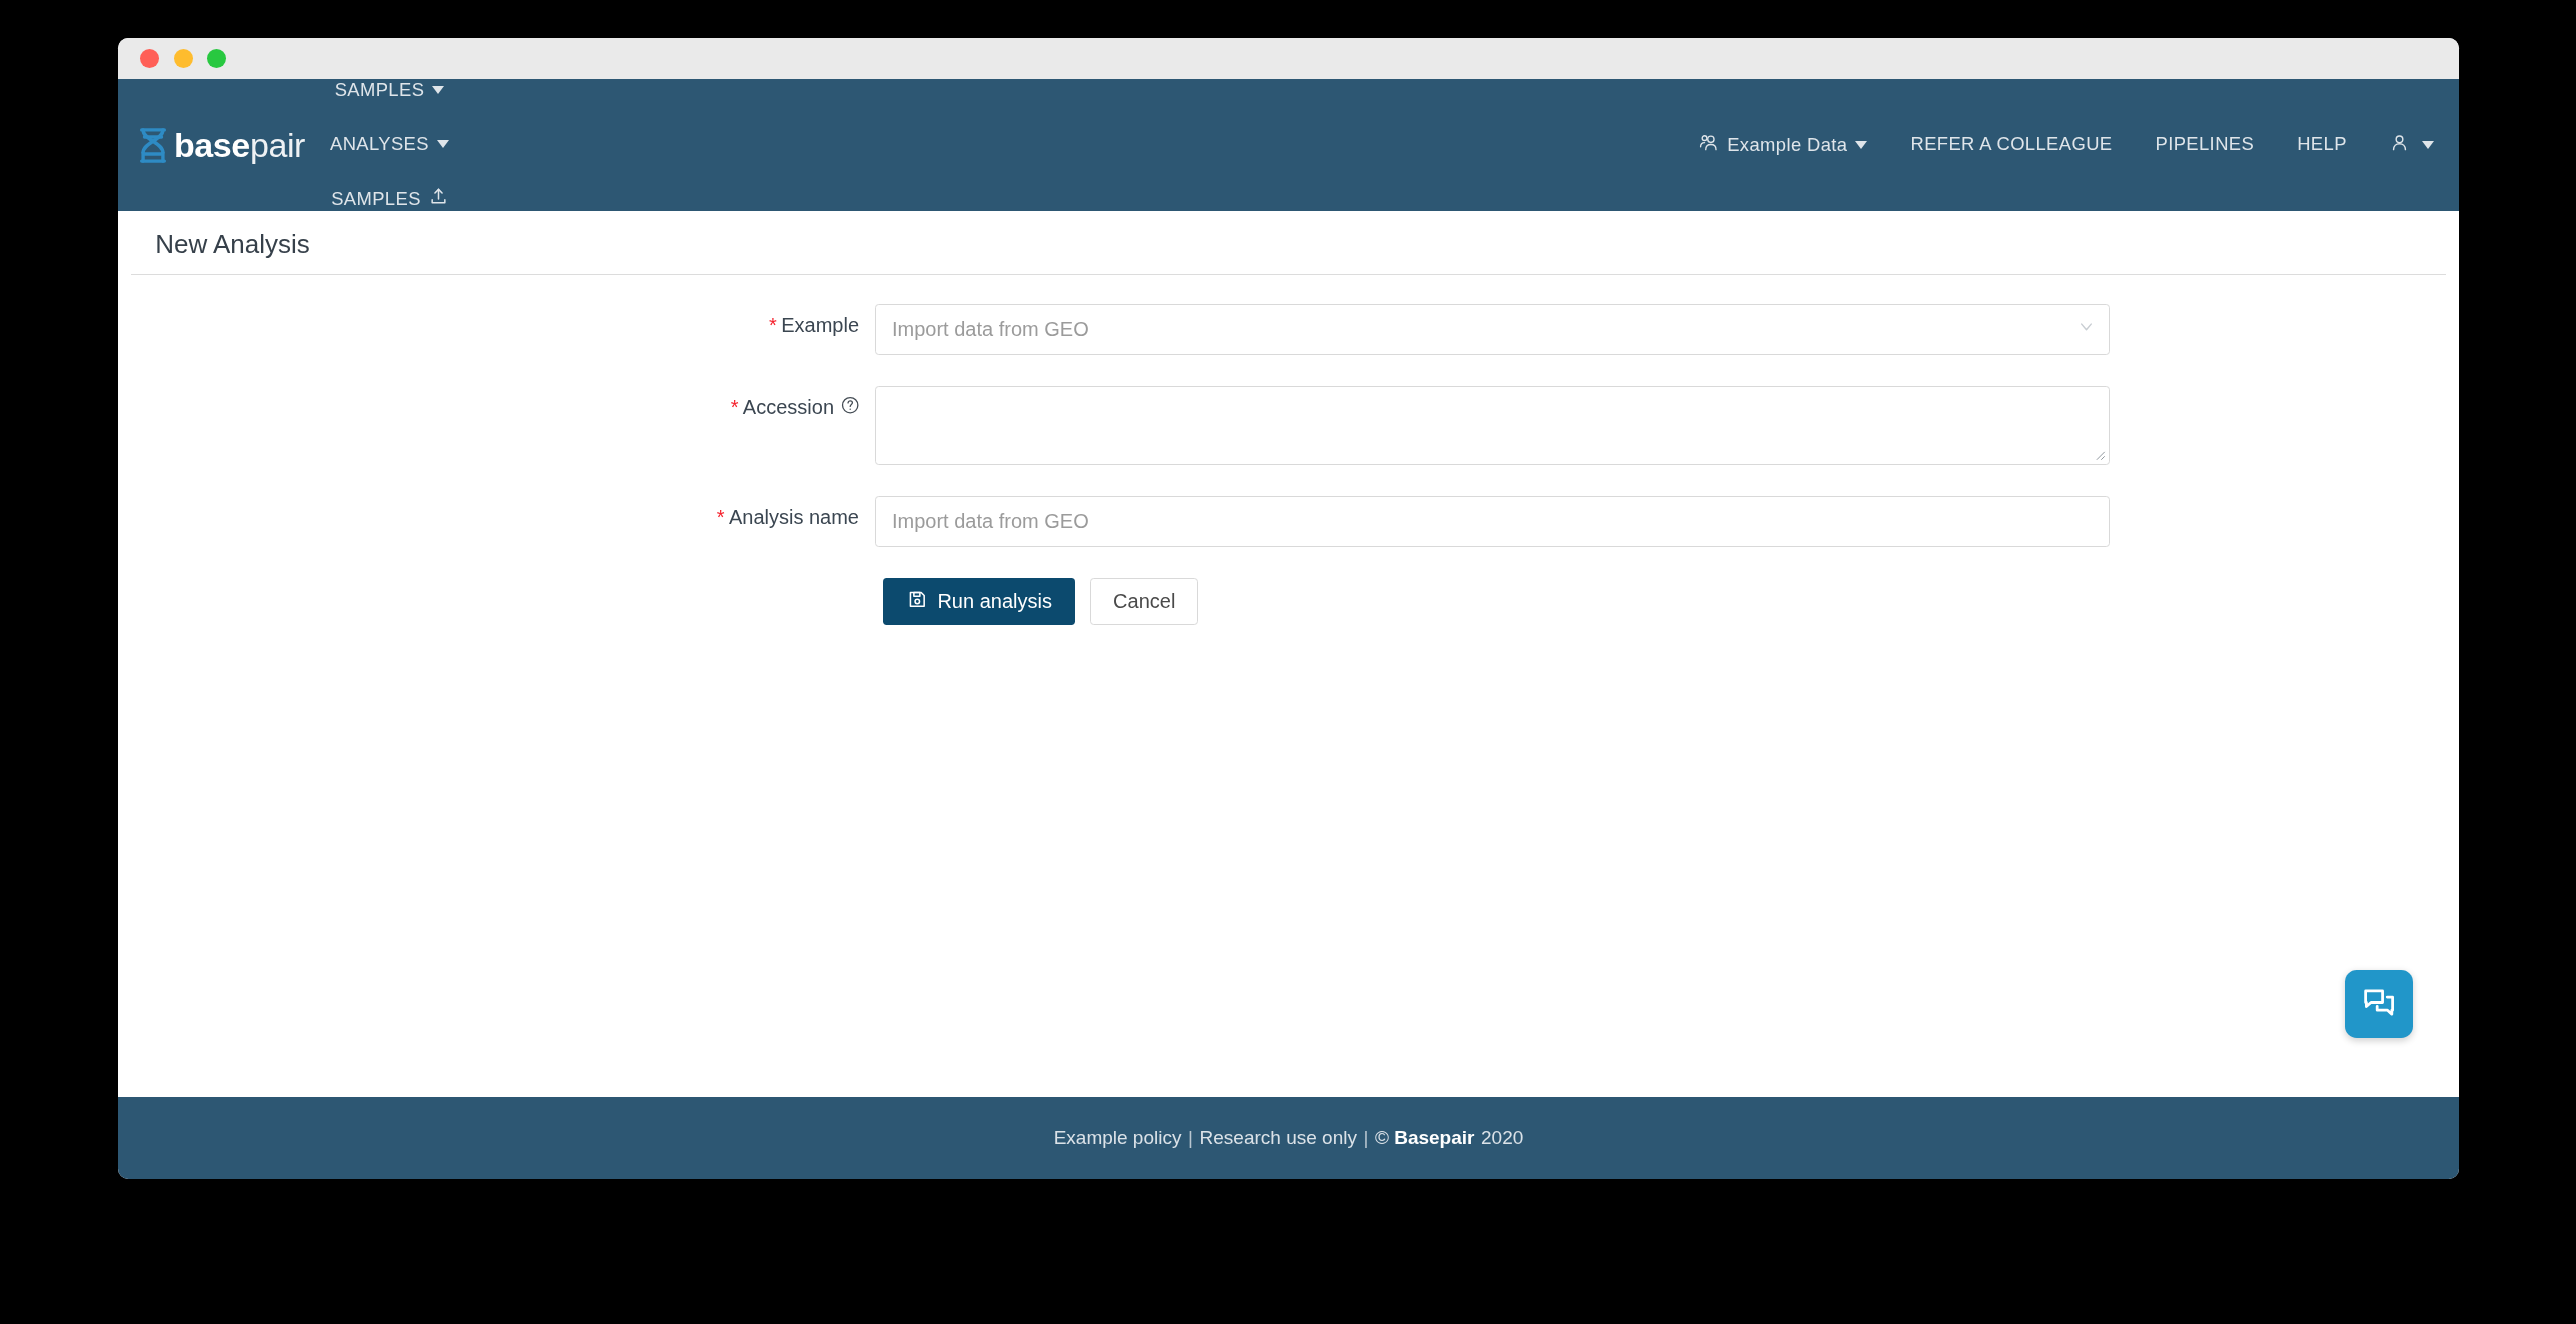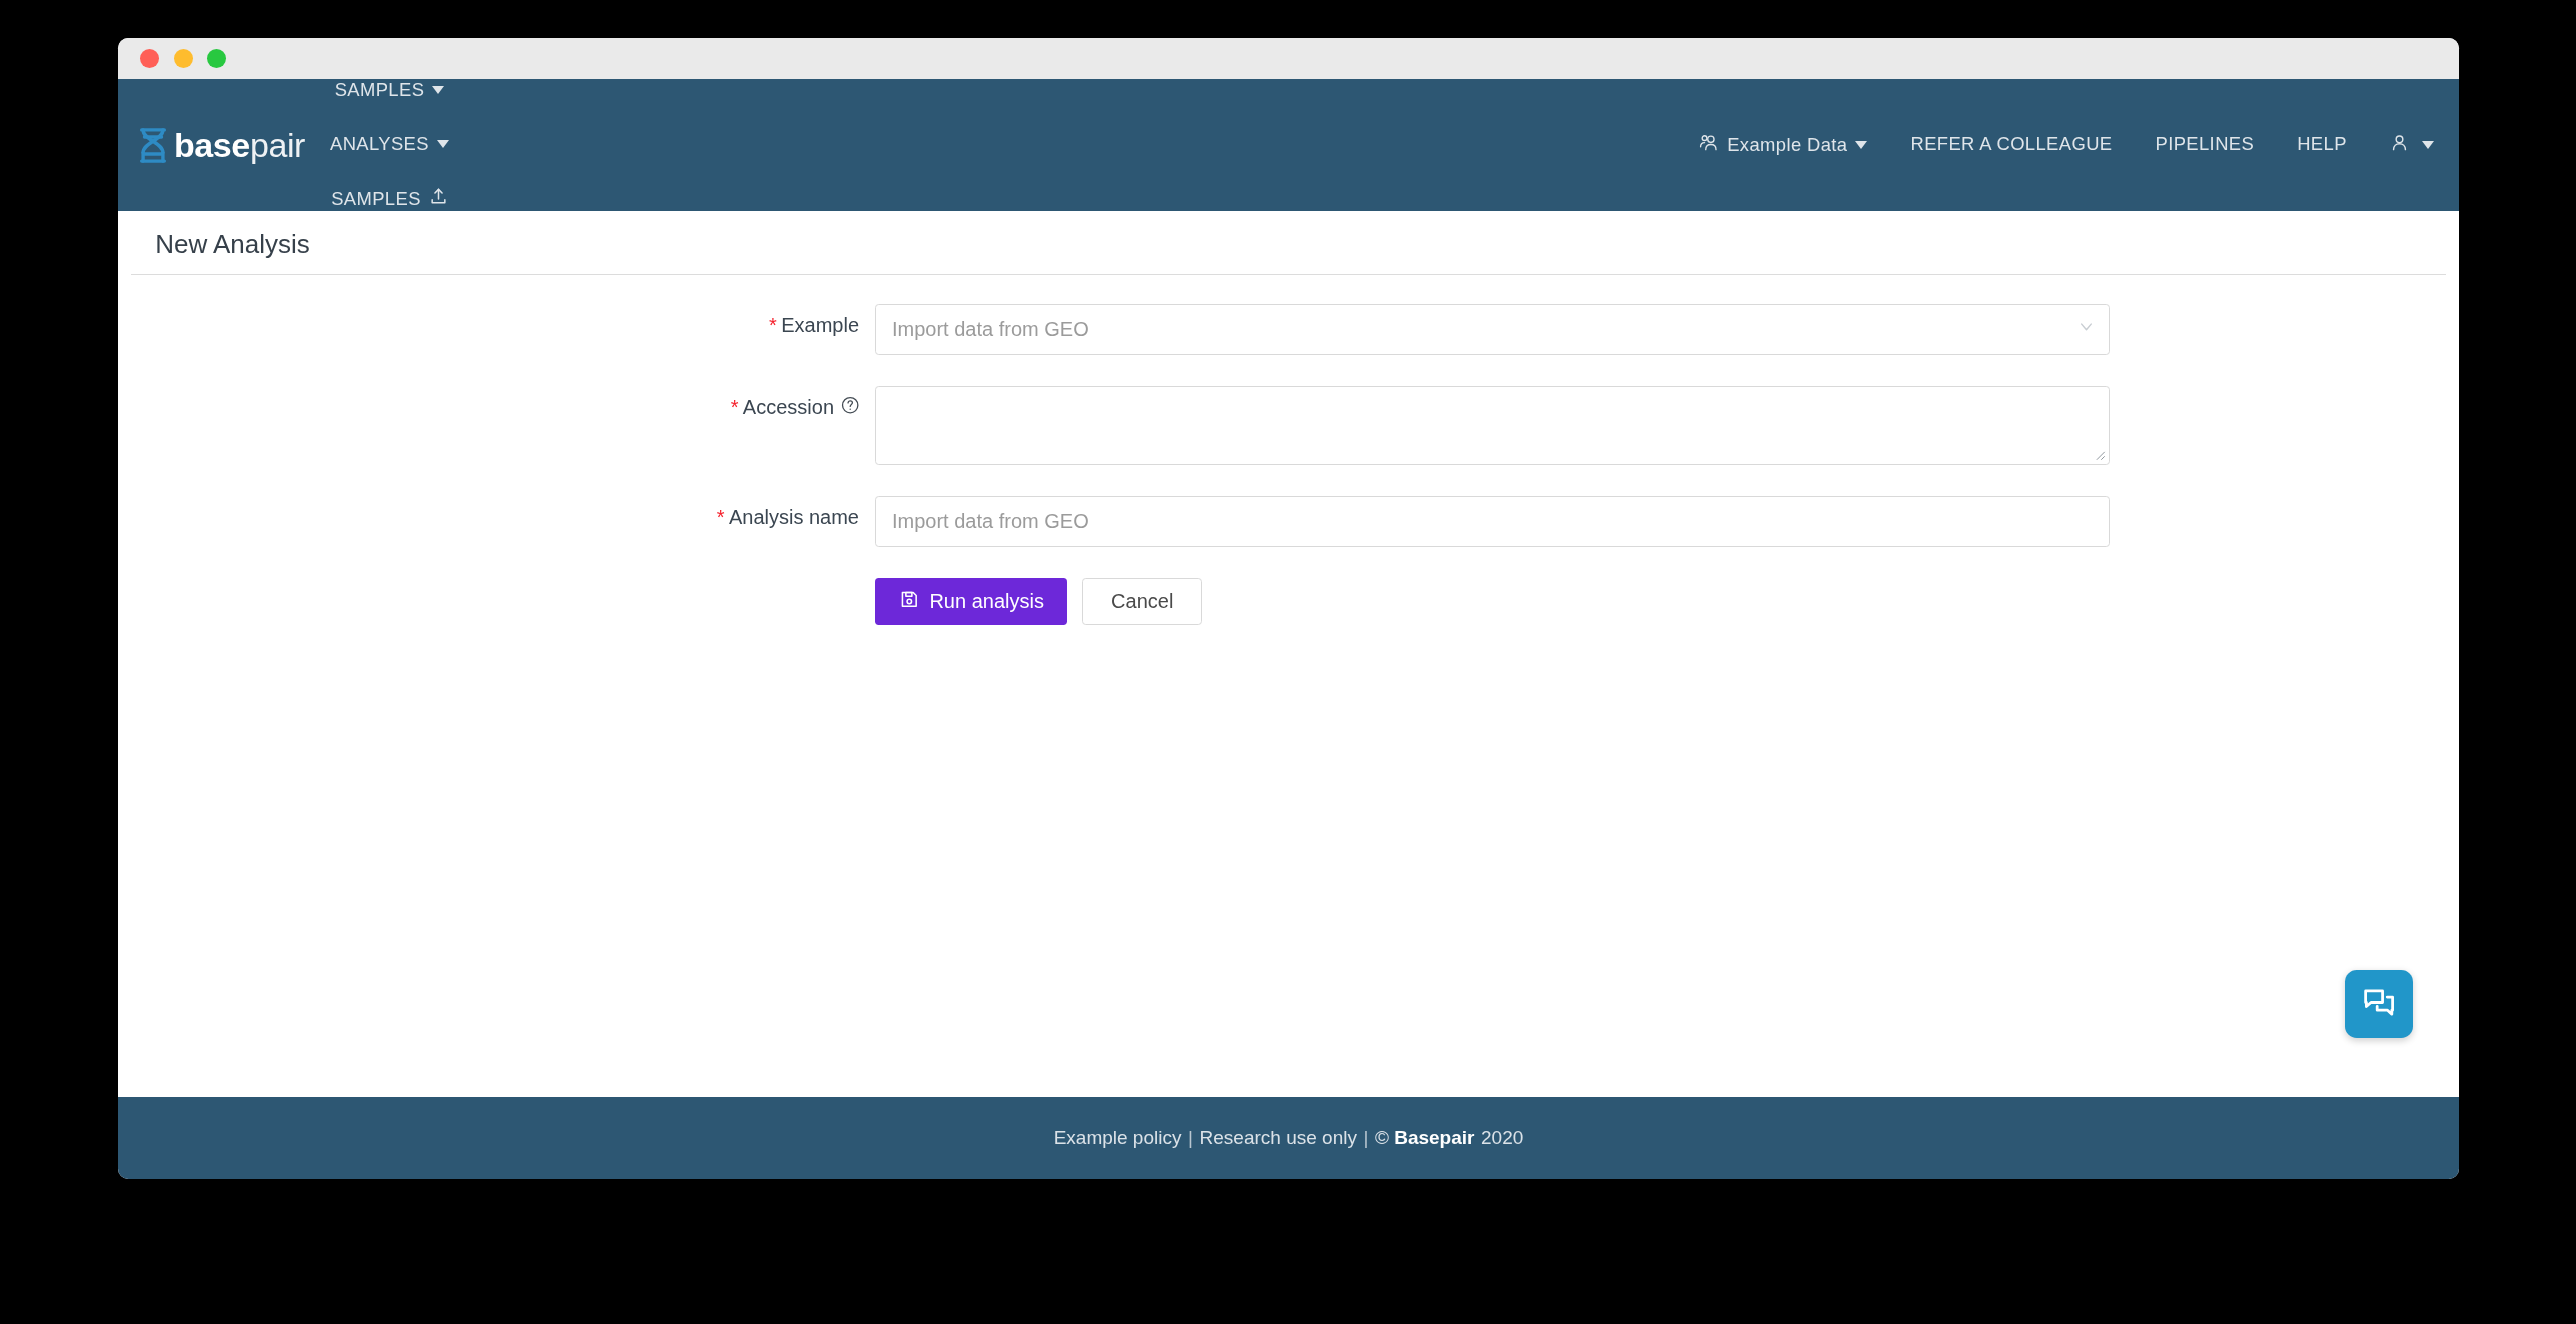--- a/index.html
+++ b/index.html
@@ -164,41 +164,42 @@
     align-items: center;
     padding: 0 16px;
     font-size: 20px;
     color: #9b9b9b;
     cursor: text;
   }
 
   .buttons { display: flex; align-items: center; gap: 14.7px; }
   .btn-primary {
     height: 47px;
-    background: #6d28d9;
+    background: #0c4a6e;
     color: #ffffff;
     border: none;
     border-radius: 3.7px;
     font-size: 20px;
     font-family: "Liberation Sans", sans-serif;
     display: flex;
     align-items: center;
     gap: 10.3px;
     padding: 0 23.5px;
     cursor: pointer;
+    margin-left: 8px;
   }
   .btn-default {
     height: 47px;
     background: #ffffff;
     color: #4a4a4a;
     border: 0.7px solid #d9d9d9;
     border-radius: 3.7px;
     font-size: 20px;
     font-family: "Liberation Sans", sans-serif;
-    padding: 0 28px;
+    padding: 0 22px;
     cursor: pointer;
   }
 
   
   .chat-btn {
     position: absolute;
     right: 46px; bottom: 59px;
     width: 68px; height: 68px;
     background: #2196c9;
     border-radius: 11.8px;

